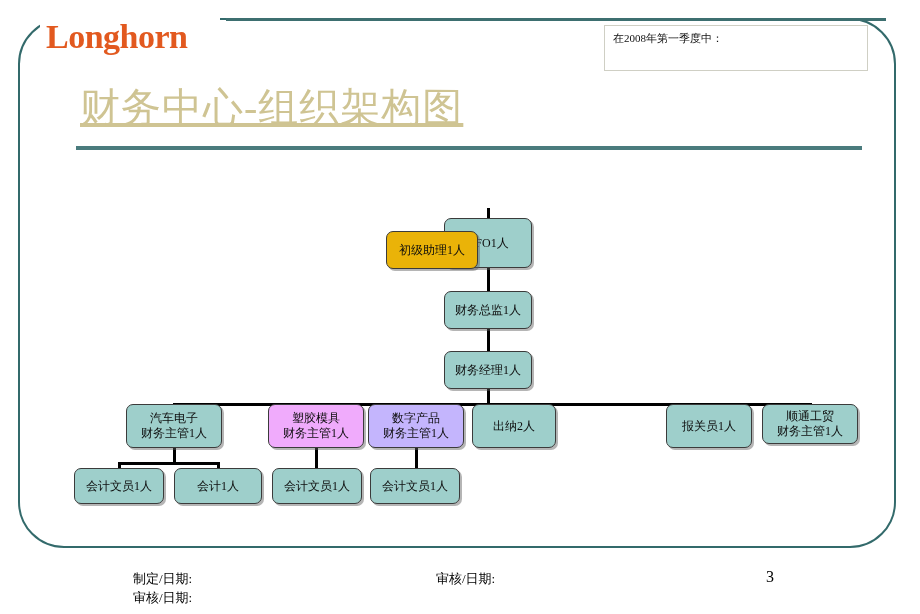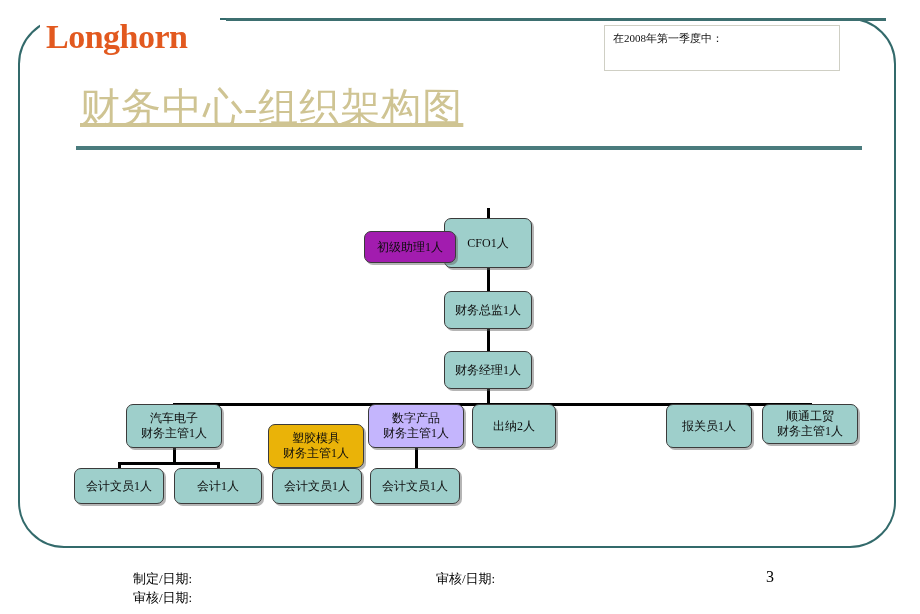--- a/index.html
+++ b/index.html
@@ -57,21 +57,21 @@
     letter-spacing: -0.5px;
     color: #e2591f;
     line-height: 1;
   }
 
   
   #note-box {
     position: absolute;
     left: 604px;
     top: 25px;
-    width: 236px;
+    width: 264px;
     height: 46px;
     border: 1px solid #cfcfc4;
     background: #ffffff;
     box-sizing: border-box;
     padding: 5px 8px;
     font-size: 11px;
     line-height: 1.45;
     color: #111;
   }
   #note-box div { white-space: pre; }
@@ -177,26 +177,26 @@
     <div class="connector" style="left: 415px; top: 403px; width: 3px; height: 1px; background: rgb(0, 0, 0);"></div>
     <div class="connector" style="left: 513px; top: 403px; width: 3px; height: 1px; background: rgb(0, 0, 0);"></div>
     <div class="connector" style="left: 610px; top: 403px; width: 3px; height: 1px; background: rgb(0, 0, 0);"></div>
     <div class="connector" style="left: 708px; top: 403px; width: 3px; height: 1px; background: rgb(0, 0, 0);"></div>
     <div class="connector" style="left: 809px; top: 403px; width: 3px; height: 1px; background: rgb(0, 0, 0);"></div>
     <div class="connector" style="left: 173px; top: 448px; width: 3px; height: 17px; background: rgb(0, 0, 0);"></div>
     <div class="connector" style="left: 118px; top: 462px; width: 102px; height: 3px; background: rgb(0, 0, 0);"></div>
     <div class="connector" style="left: 118px; top: 462px; width: 3px; height: 6px; background: rgb(0, 0, 0);"></div>
     <div class="connector" style="left: 217px; top: 462px; width: 3px; height: 6px; background: rgb(0, 0, 0);"></div>
     <div class="node" style="left: 444px; top: 170px; width: 88px; height: 50px; background: rgb(158, 207, 203); border-color: rgb(59, 59, 59); margin-top: 48px;">CFO1人</div>
-    <div class="node" style="left: 364px; top: 231px; width: 92px; height: 32px; background: #a21caf; border-color: rgb(59, 59, 59);">初级助理1人</div>
+    <div class="node" style="left: 386px; top: 231px; width: 92px; height: 38px; background: #eab308; border-color: rgb(59, 59, 59);">初级助理1人</div>
     <div class="node" style="left: 444px; top: 291px; width: 88px; height: 38px; background: rgb(158, 207, 203); border-color: rgb(59, 59, 59);">财务总监1人</div>
     <div class="node" style="left: 444px; top: 351px; width: 88px; height: 38px; background: rgb(158, 207, 203); border-color: rgb(59, 59, 59);">财务经理1人</div>
     <div class="node" style="left: 126px; top: 404px; width: 96px; height: 44px; background: rgb(158, 207, 203); border-color: rgb(59, 59, 59);">汽车电子
 财务主管1人</div>
-    <div class="node" style="left: 268px; top: 404px; width: 96px; height: 44px; background: #eab308; border-color: rgb(59, 59, 59); margin-top: 20px;">塑胶模具
+    <div class="node" style="left: 268px; top: 404px; width: 96px; height: 44px; background: #f0abfc; border-color: rgb(59, 59, 59);">塑胶模具
 财务主管1人</div>
     <div class="node" style="left: 368px; top: 404px; width: 96px; height: 44px; background: #c4b5fd; border-color: rgb(59, 59, 59);">数字产品
 财务主管1人</div>
     <div class="node" style="left: 472px; top: 404px; width: 84px; height: 44px; background: rgb(158, 207, 203); border-color: rgb(59, 59, 59);">出纳2人</div>
     <div class="node" style="left: 666px; top: 404px; width: 86px; height: 44px; background: rgb(158, 207, 203); border-color: rgb(59, 59, 59);">报关员1人</div>
     <div class="node" style="left: 762px; top: 404px; width: 96px; height: 40px; background: rgb(158, 207, 203); border-color: rgb(59, 59, 59);">顺通工贸
 财务主管1人</div>
     <div class="node" style="left: 74px; top: 468px; width: 90px; height: 36px; background: rgb(158, 207, 203); border-color: rgb(59, 59, 59);">会计文员1人</div>
     <div class="node" style="left: 174px; top: 468px; width: 88px; height: 36px; background: rgb(158, 207, 203); border-color: rgb(59, 59, 59);">会计1人</div>
     <div class="node" style="left: 272px; top: 468px; width: 90px; height: 36px; background: rgb(158, 207, 203); border-color: rgb(59, 59, 59);">会计文员1人</div>

